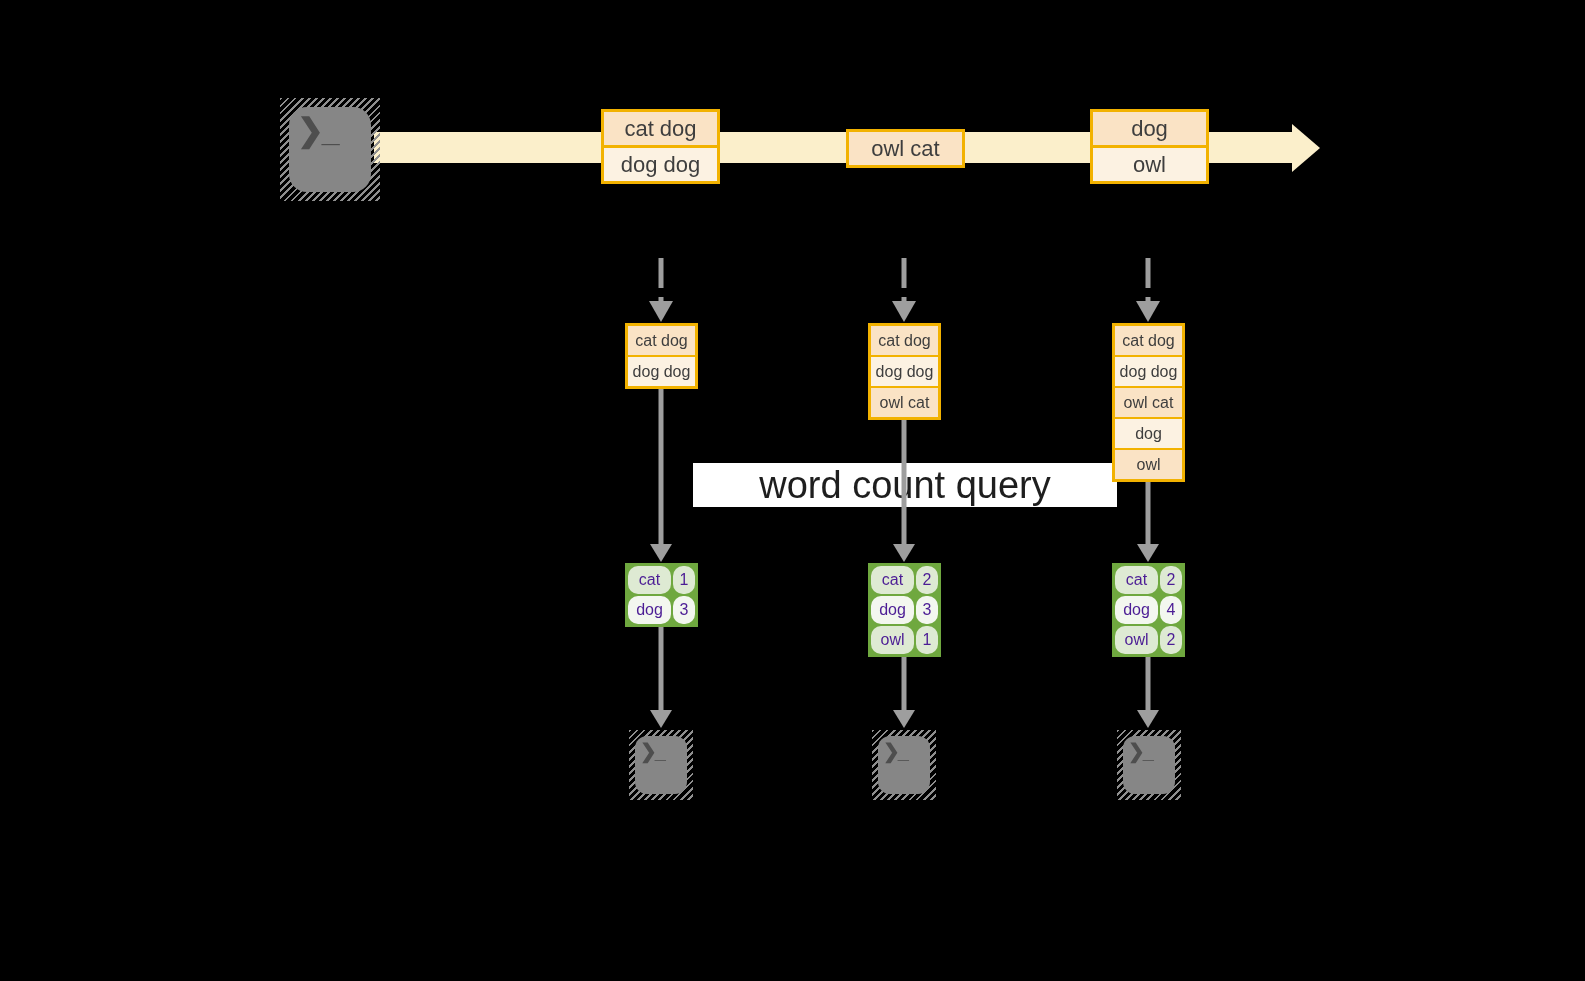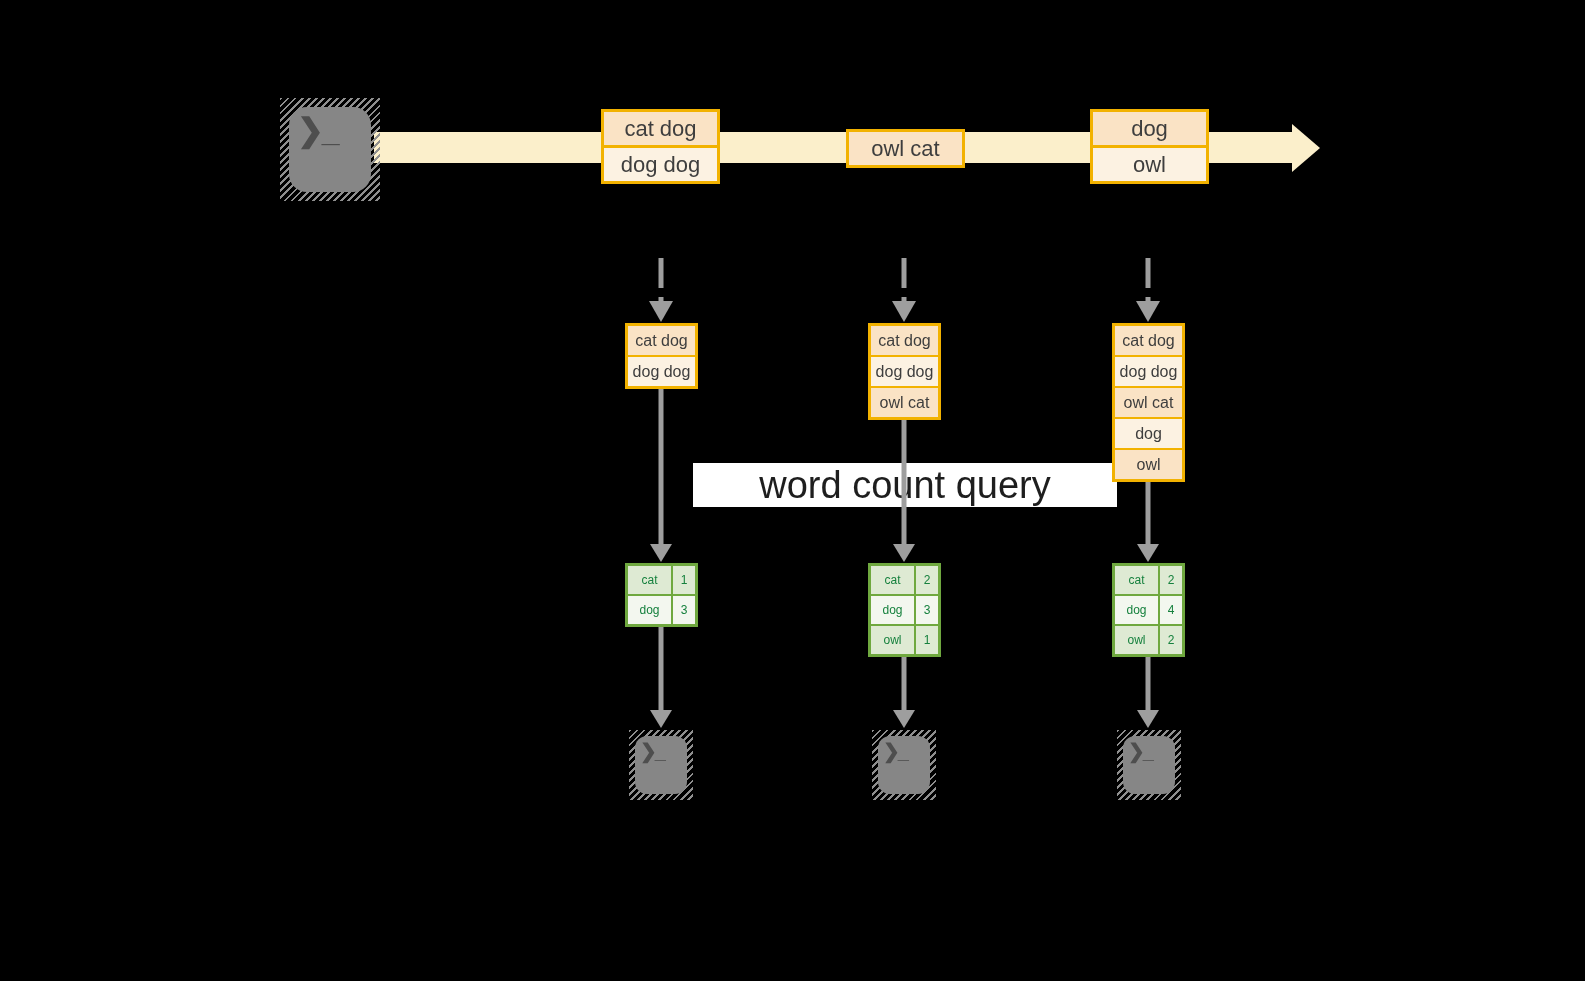--- a/index.html
+++ b/index.html
@@ -49,21 +49,21 @@
     position: absolute; left: 693px; top: 463px; width: 424px; height: 44px; background: #FFFFFF;
     display: flex; align-items: center; justify-content: center;
     font-size: 38px; color: #1E1E1E;
   }
   
   .gtable {
     position: absolute; border: 3px solid #6FA83F; background: #6FA83F;
     display: grid; grid-template-columns: 43px 22px; gap: 2px;
   }
   .gtable .gcell { height: 28px; display: flex; align-items: center; justify-content: center;
-    font-size: 12px; color: #15803d; }
+    font-size: 16px; color: #4c1d95; border-radius: 10px; }
   .gtable .gcell:nth-child(4n+1), .gtable .gcell:nth-child(4n+2) { background: #DEEAD3; }
   .gtable .gcell:nth-child(4n+3), .gtable .gcell:nth-child(4n)   { background: #F3F7EF; }
   .gt1 { left: 625px; top: 563px; } .gt2 { left: 868px; top: 563px; } .gt3 { left: 1112px; top: 563px; }
   
   .arrows { position: absolute; left: 0; top: 0; width: 1585px; height: 981px; pointer-events: none; }
 </style>
 </head>
 <body>
 
 <div class="stage">

